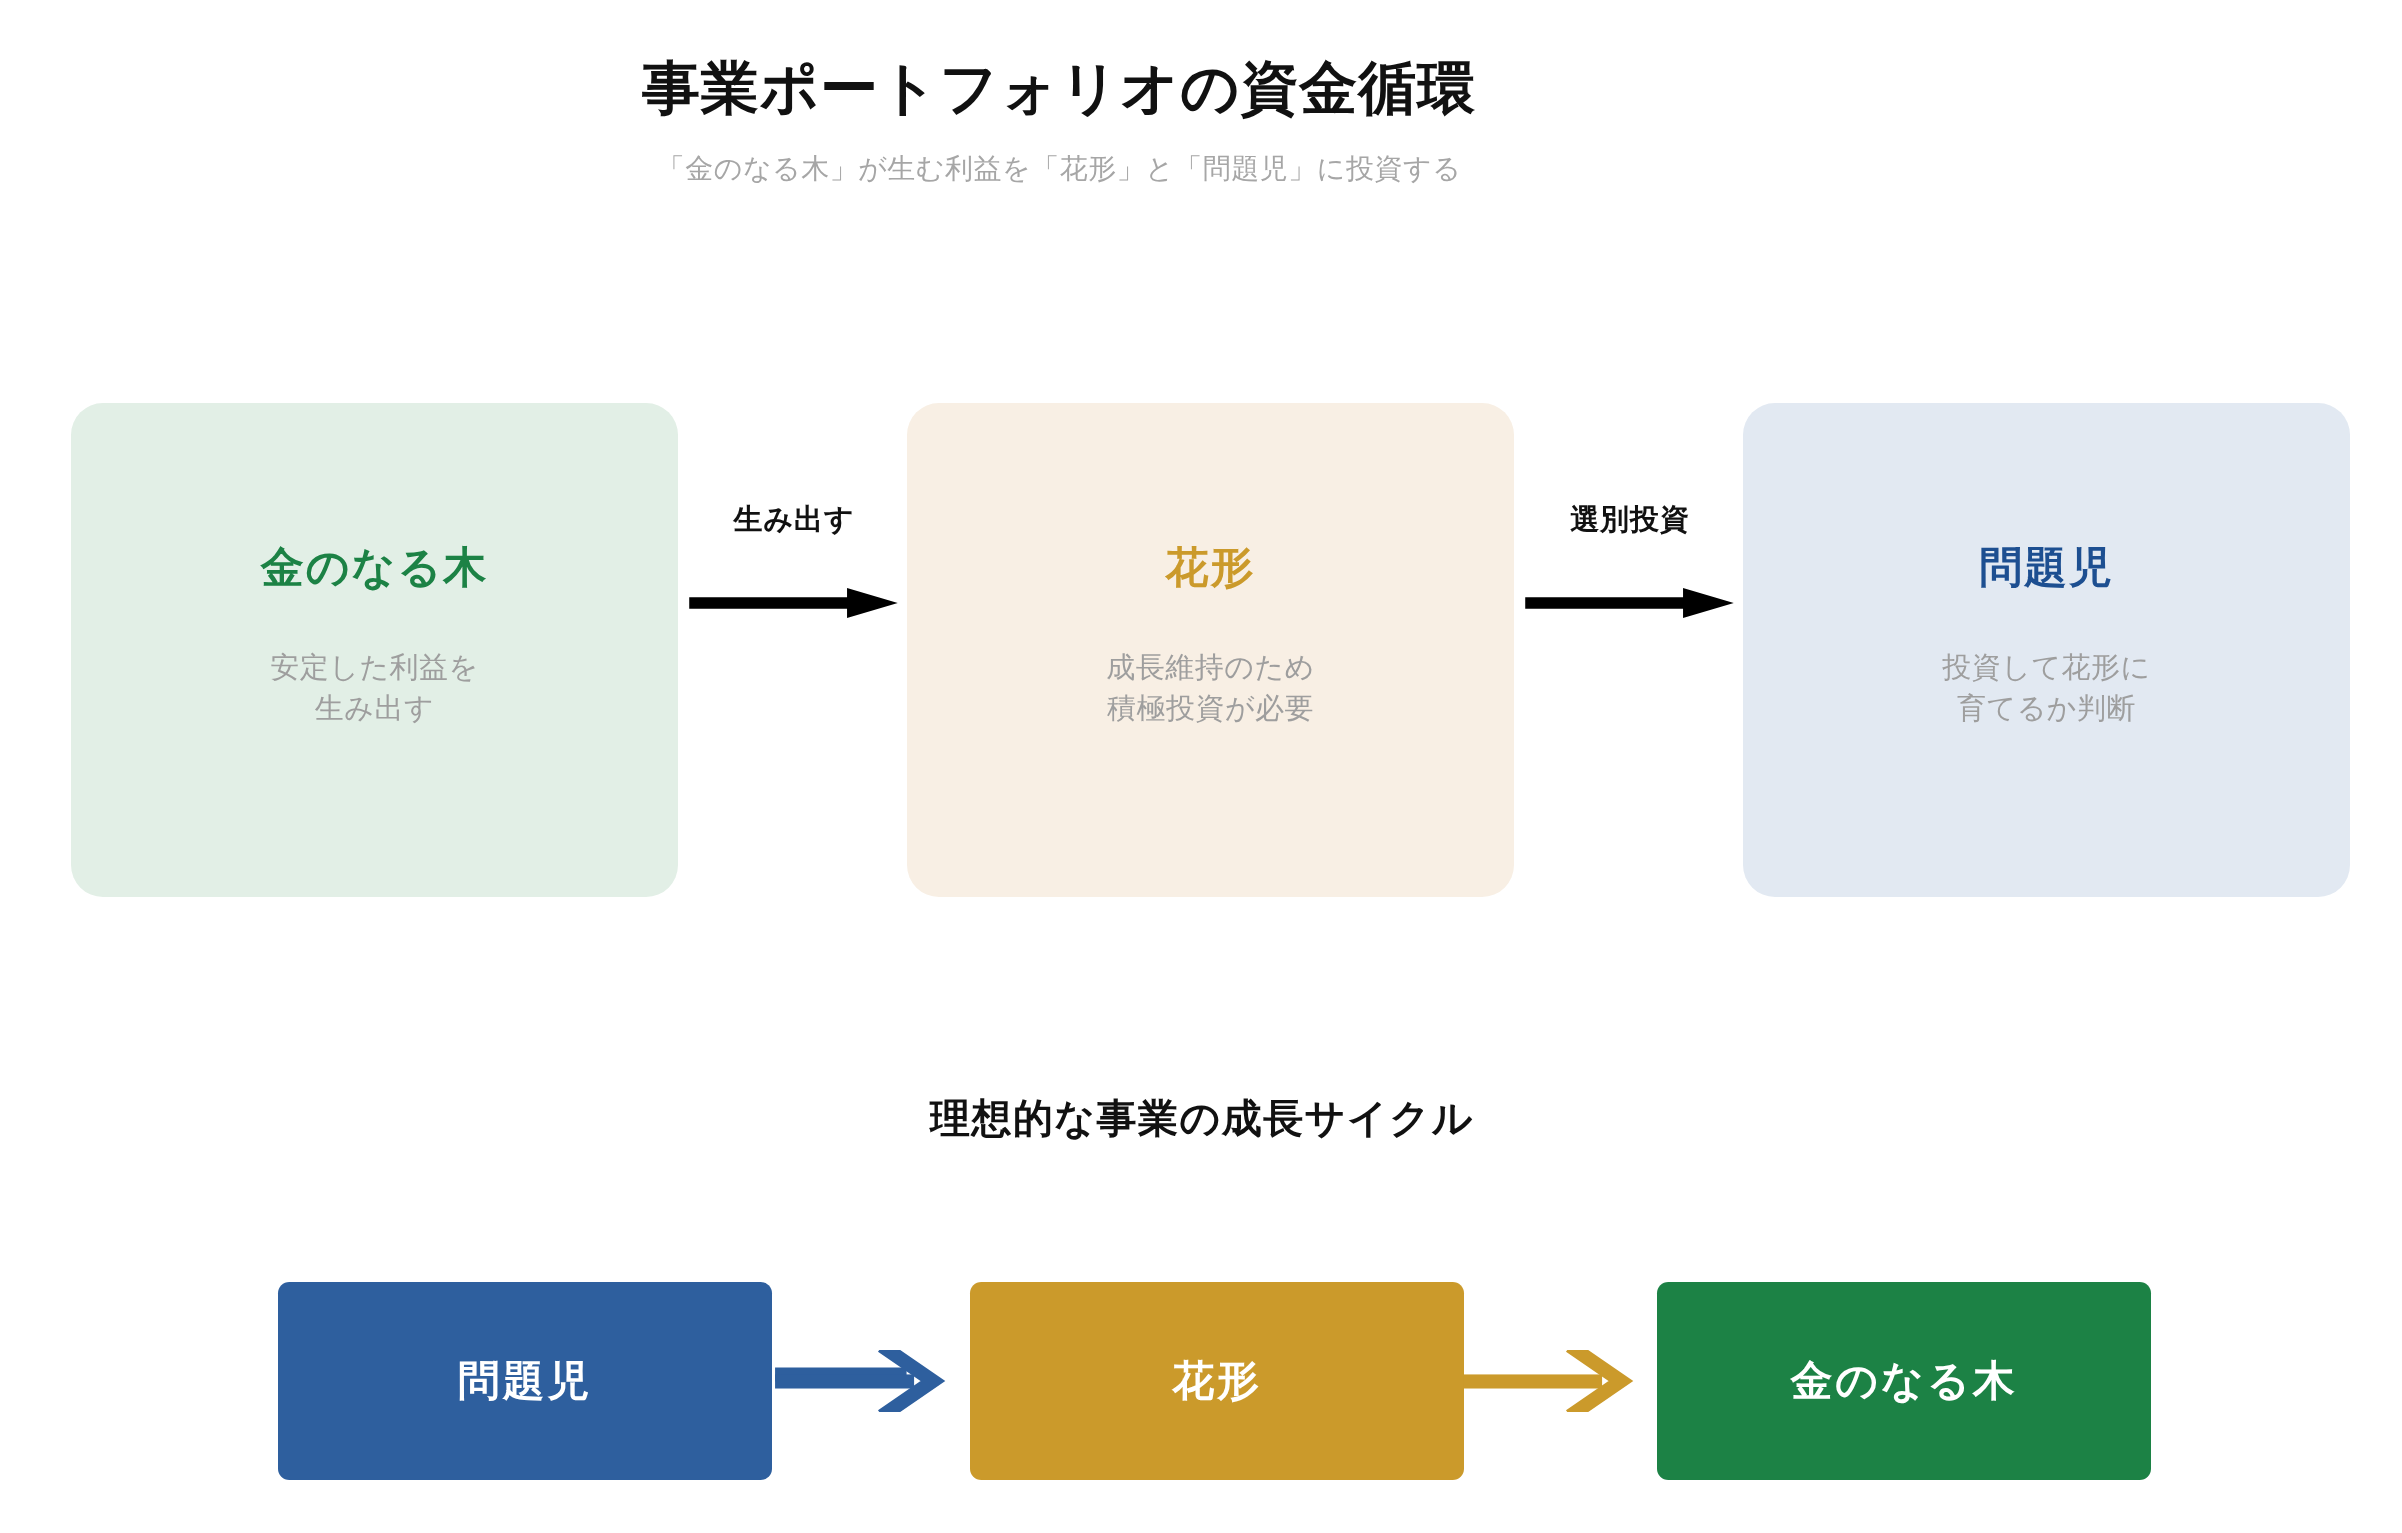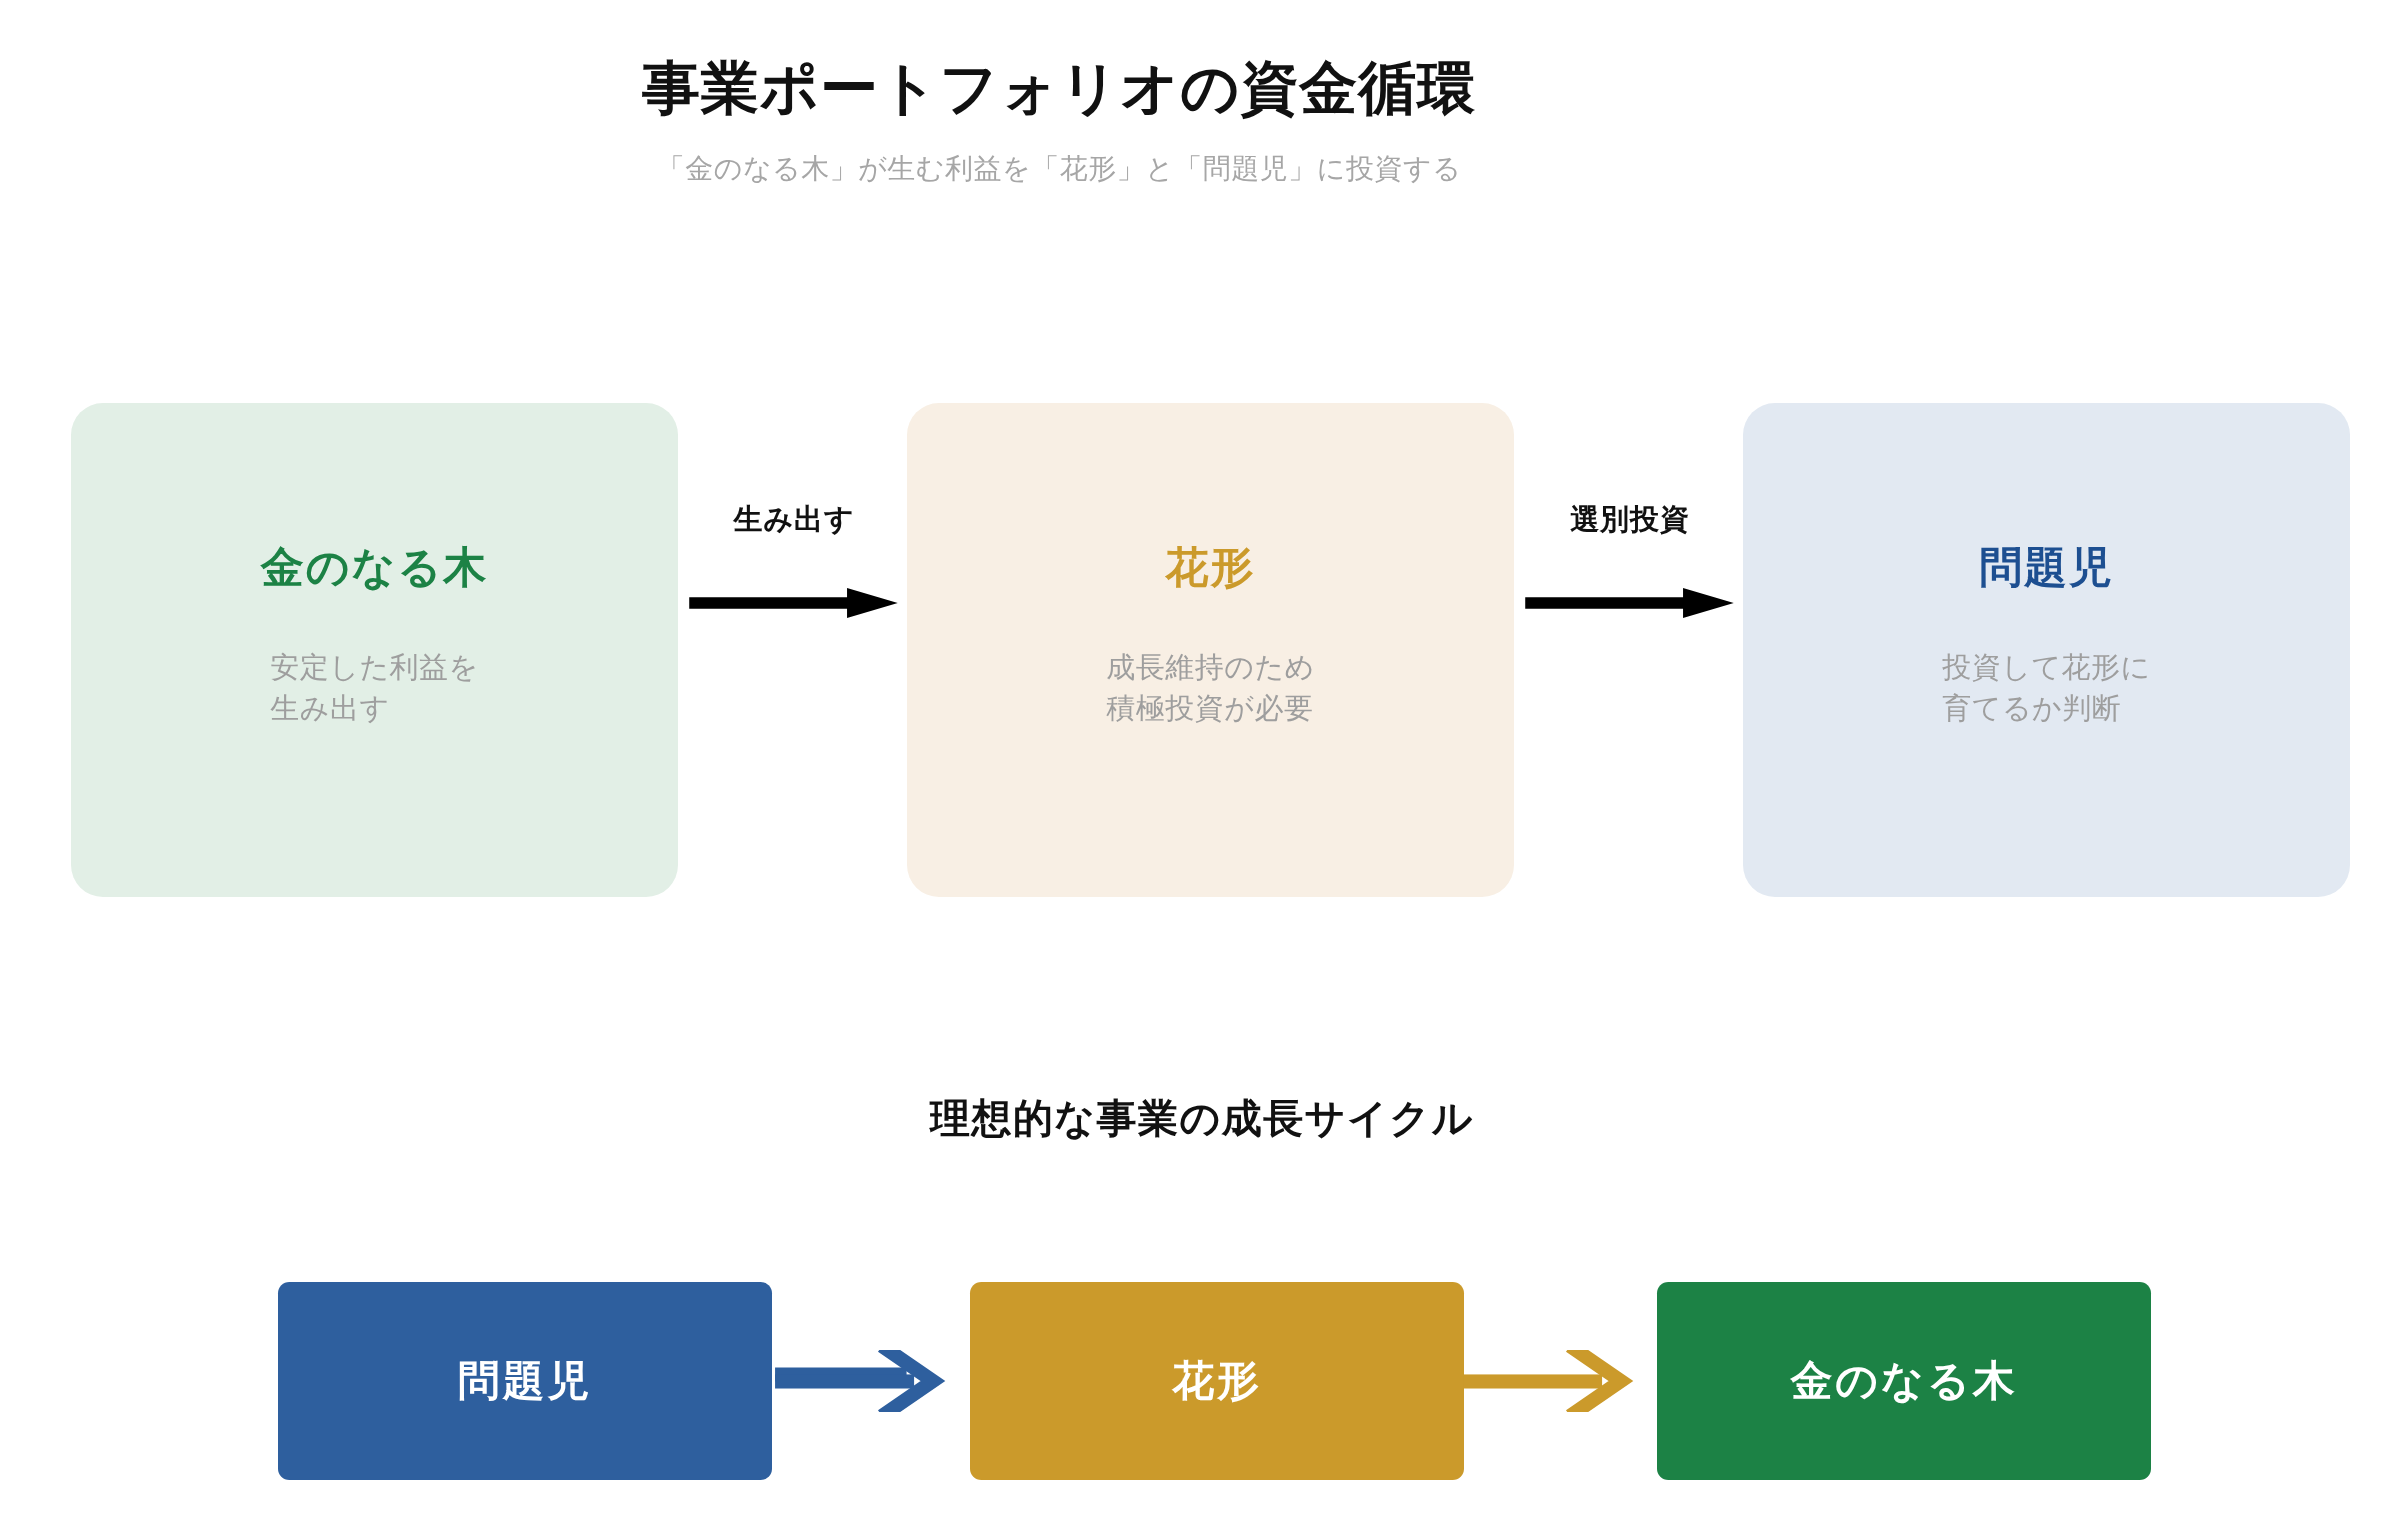--- a/index.html
+++ b/index.html
@@ -75,21 +75,21 @@
   }
   .c1 .card-title { color: #1c8245; }
   .c2 .card-title { color: #cb9a2b; }
   .c3 .card-title { color: #1d4f91; }
 
   .card-desc {
     font-size: 29px;
     font-weight: 400;
     color: #9e9e9e;
     line-height: 1.42;
-    text-align: left;
+    text-align: center;
     margin: 0;
     padding-top: 58px;
     letter-spacing: 0.5px;
     white-space: pre-line;
   }
 
   
   .connector {
     position: absolute;
     top: 0;

